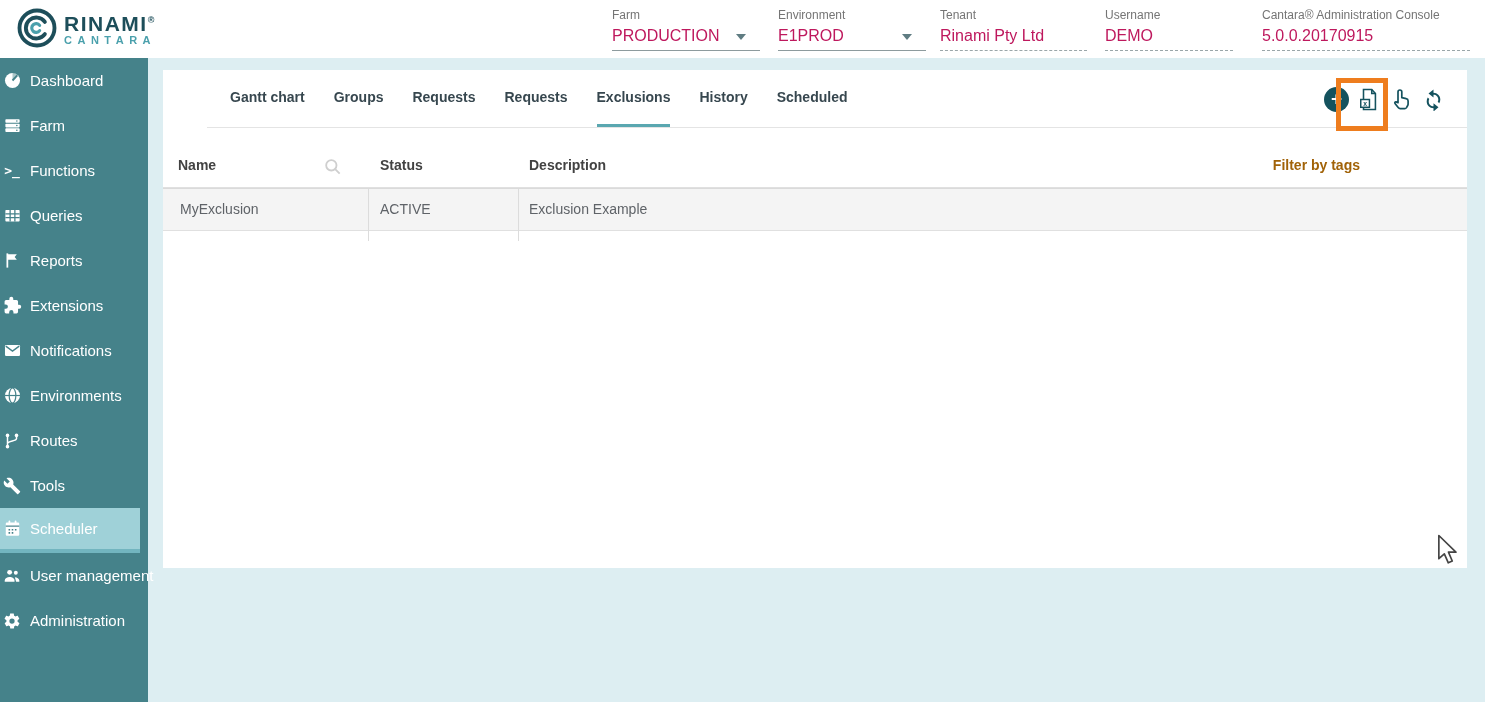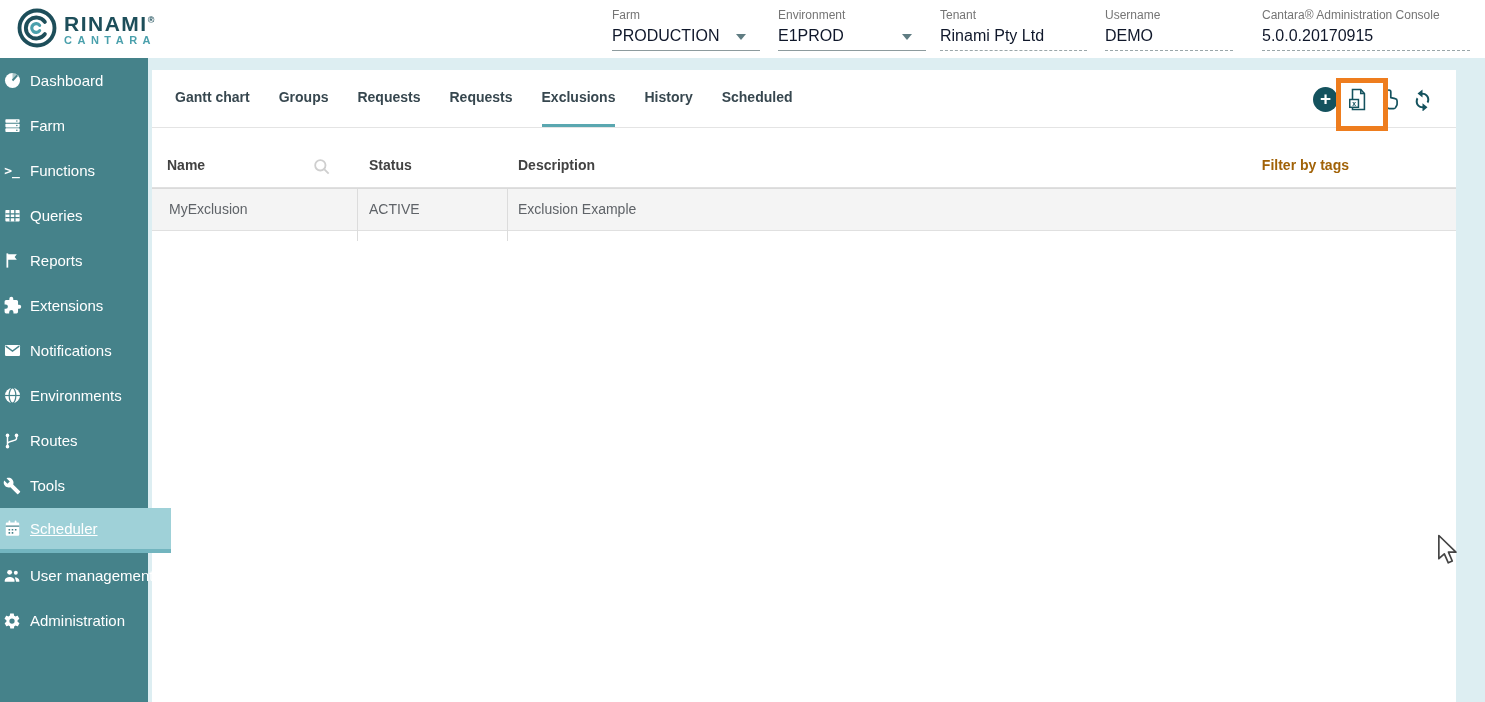--- a/index.html
+++ b/index.html
@@ -11,41 +11,41 @@
   .app-header { position:absolute; top:0; left:0; width:1485px; height:58px;
     background:#ffffff; z-index:3; }
   .logo { position:absolute; left:16px; top:7px; display:flex; align-items:center; gap:6px; }
   .logo-mark { width:42px; height:42px; }
   .logo-name { font-size:21px; font-weight:800; color:#1d4e5a; letter-spacing:1.5px; line-height:20px; }
   .logo-reg { font-size:9px; vertical-align:super; color:#1d4e5a; font-weight:700; }
   .logo-product { font-size:11px; font-weight:700; color:#4aa0ac; letter-spacing:5.5px; line-height:13px; }
 
   .hfield { position:absolute; top:8px; }
   .hlabel { font-size:12px; color:#757575; margin-bottom:3px; }
-  .hvalue { position:relative; font-size:16px; color:#0f172a; padding:2px 0 5px 0; }
+  .hvalue { position:relative; font-size:16px; color:#be185d; padding:2px 0 5px 0; }
   .hvalue.u-solid  { border-bottom:1px solid #8d9b9e; }
   .hvalue.u-dashed { border-bottom:1px dashed #9aa6a9; }
   .caret { position:absolute; right:14px; top:9px; width:0; height:0;
     border-left:5px solid transparent; border-right:5px solid transparent;
     border-top:6px solid #5f7c82; }
 
   
   .sidebar { position:absolute; left:0; top:58px; width:148px; height:644px;
     background:#45828a; z-index:2; }
   .side-item { display:flex; align-items:center; height:45px; padding-left:1px;
     color:#ffffff; font-size:15px; cursor:pointer; white-space:nowrap; }
   .side-item .sicon { width:22px; height:20px; margin-right:7px; display:flex;
     align-items:center; justify-content:center; flex:0 0 22px; }
-  .side-item.active { background:#9fd1d8; width:171px;
-    border-bottom:4px solid #72b5bf;text-decoration:underline; }
+  .side-item.active { background:#9fd1d8; width:140px;
+    border-bottom:4px solid #72b5bf; }
   .fn-glyph { font-family:"DejaVu Sans Mono", monospace; font-weight:700; font-size:13px; }
 
   
-  .card { position:absolute; left:152px; top:70px; width:1304px; height:632px;
-    background:#ffffff; z-index:1; }
+  .card { position:absolute; left:163px; top:70px; width:1304px; height:498px;
+    background:#ffffff; z-index:1;padding-left:44px; }
   .tabbar { position:relative; height:58px; border-bottom:1px solid #e4e4e4;
     display:flex; align-items:stretch; padding-left:23px; }
   .tab { font-size:14px; font-weight:700; color:#37474f; line-height:55px;
     margin-right:29px; border-bottom:3px solid transparent; cursor:pointer; }
   .tab.active { border-bottom-color:#5aa7b0; }
 
   .actions { position:absolute; right:22px; top:0; height:58px;
     display:flex; align-items:center; gap:9px; }
   .act { border:none; background:transparent; padding:0; cursor:pointer;
     display:flex; align-items:center; justify-content:center; }

